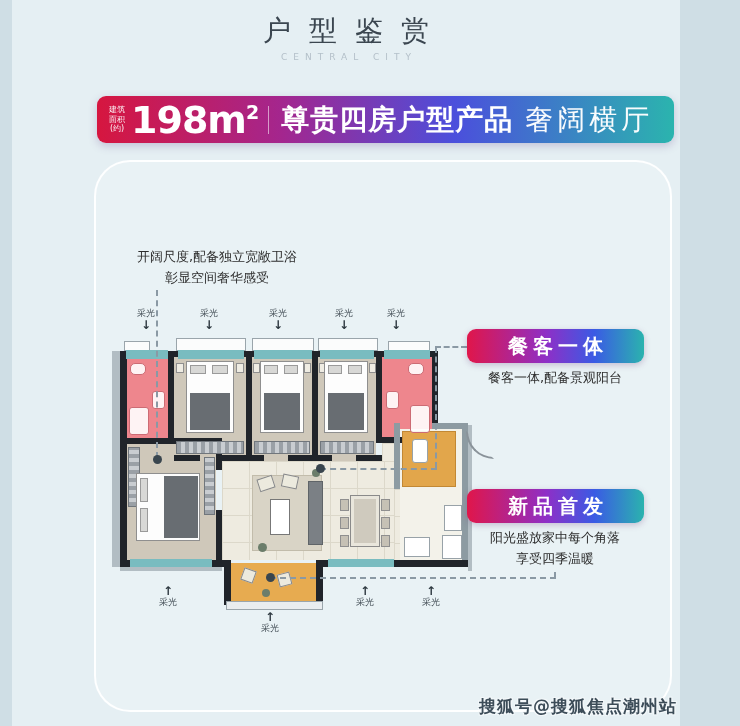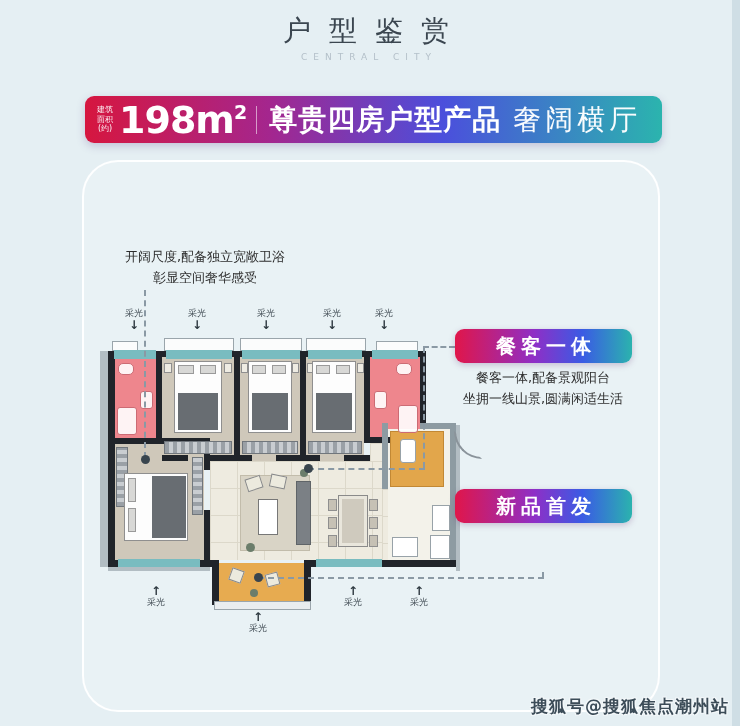--- a/index.html
+++ b/index.html
@@ -1,17 +1,17 @@
 <!DOCTYPE html>
 <html><head>
 <meta charset="utf-8">
 <style>
   * { margin:0; padding:0; box-sizing:border-box; }
   body { font-family:"DejaVu Sans","Liberation Sans",sans-serif; background:#cfdee5; }
-  .stage { position:relative; width:732px; height:726px; background:#e5eff3; overflow:hidden; }
+  .stage { position:relative; width:668px; height:726px; background:#e5eff3; overflow:hidden;margin-left:12px; }
 
   
   .title { position:absolute; top:12px; left:0; width:100%; text-align:center;
            font-size:28px; font-weight:500; color:#3b4650; letter-spacing:18px; text-indent:18px; }
   .subtitle { position:absolute; top:52px; left:0; width:100%; text-align:center;
               font-size:9px; color:#b4c0c9; letter-spacing:6px; text-indent:6px; }
 
   
   .banner { position:absolute; left:85px; top:96px; width:577px; height:47px; border-radius:9px;
             background:linear-gradient(90deg,#d6163f 0%,#a4268e 32%,#4b4fdc 62%,#2bb4ae 100%);
@@ -113,28 +113,31 @@
   <div class="desc" style="left:95px;top:246px;width:220px;">
     <div>开阔尺度,配备独立宽敞卫浴</div>
     <div>彰显空间奢华感受</div>
   </div>
   <div class="dash-v" style="left:144px;top:290px;height:168px;"></div>
   <div class="dot" style="left:141px;top:455px;"></div>
 
   <div class="tag" style="left:455px;top:329px;width:177px;">餐客一体</div>
   <div class="desc" style="left:443px;top:367px;width:200px;">
     <div>餐客一体,配备景观阳台</div>
-    <div>坐拥一线山景,圆满闲适生活</div>
   </div>
   <div class="dash-h" style="left:308px;top:468px;width:117px;"></div>
   <div class="dash-v" style="left:423px;top:347px;height:121px;"></div>
   <div class="dash-h" style="left:423px;top:346px;width:32px;"></div>
   <div class="dot" style="left:304px;top:464px;"></div>
 
   <div class="tag" style="left:455px;top:489px;width:177px;">新品首发</div>
+  <div class="desc" style="left:443px;top:527px;width:200px;">
+    <div>阳光盛放家中每个角落</div>
+    <div>享受四季温暖</div>
+  </div>
   <div class="dash-v" style="left:542px;top:572px;height:7px;"></div>
   <div class="dash-h" style="left:258px;top:577px;width:286px;"></div>
   <div class="dot" style="left:254px;top:573px;"></div>
 
   <div class="dl" style="left:134px;top:308px;">
     <span>采光</span>
     <span class="arr">↓</span>
     </div>
   <div class="dl" style="left:197px;top:308px;">
     <span>采光</span>

